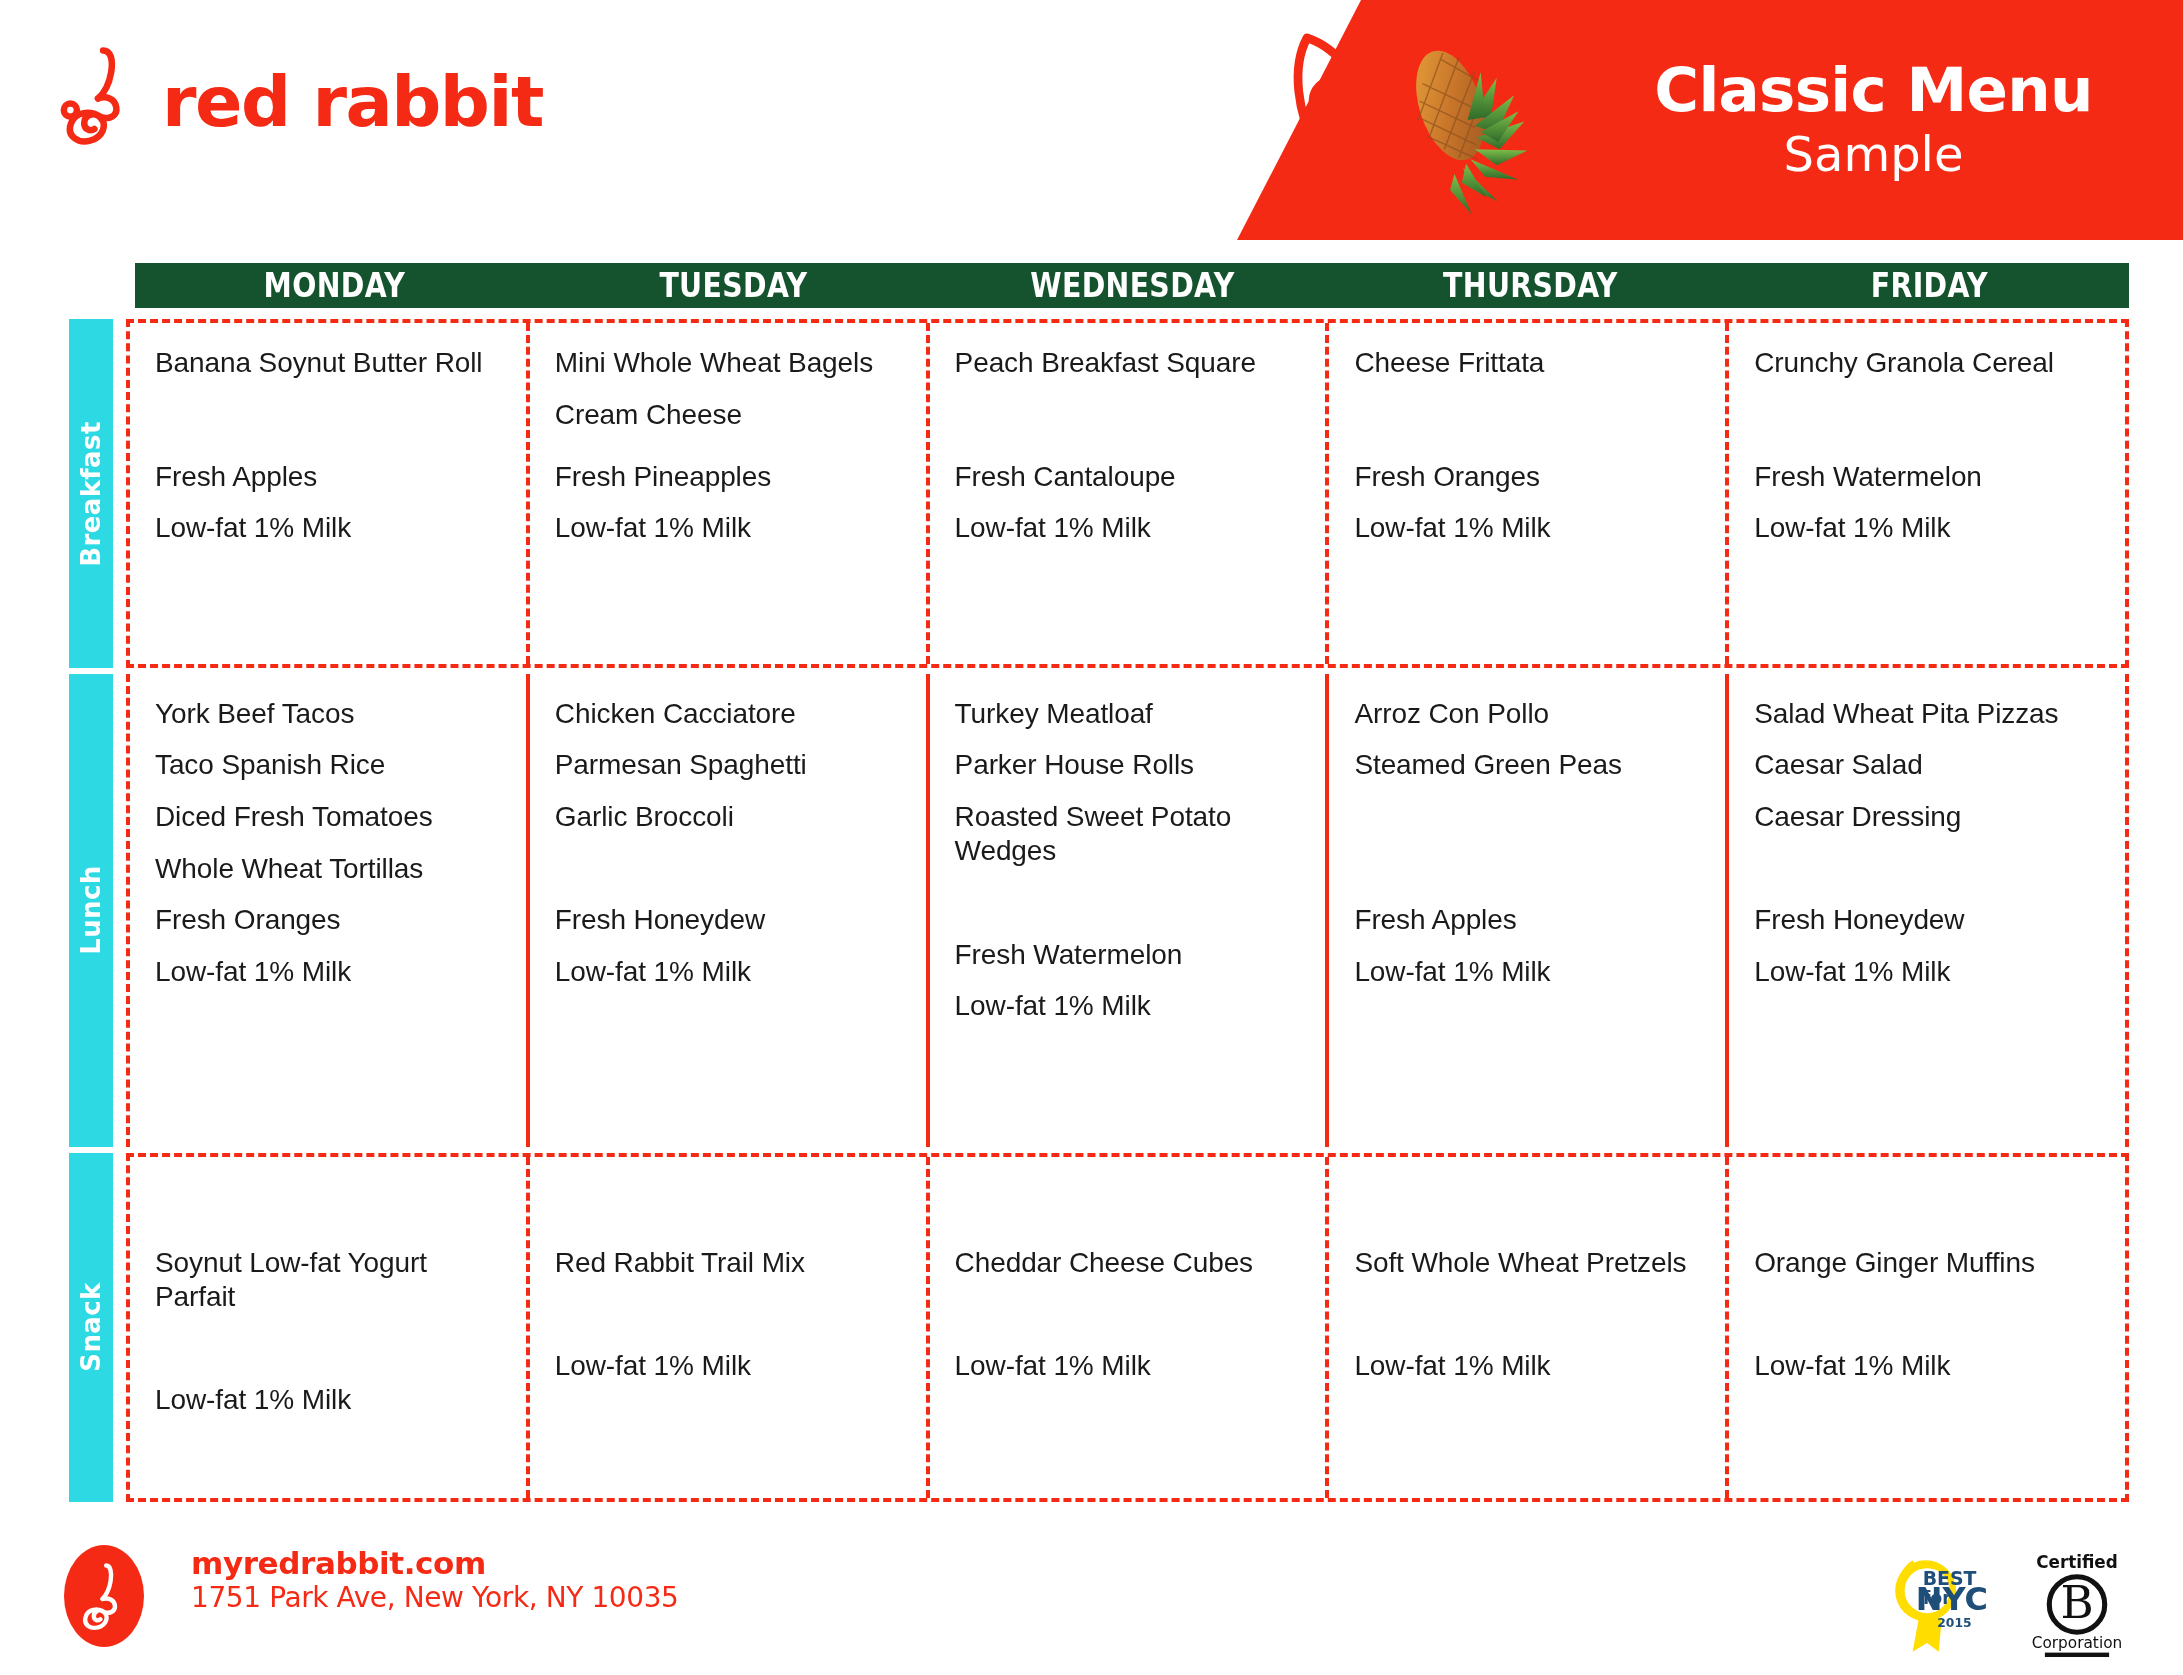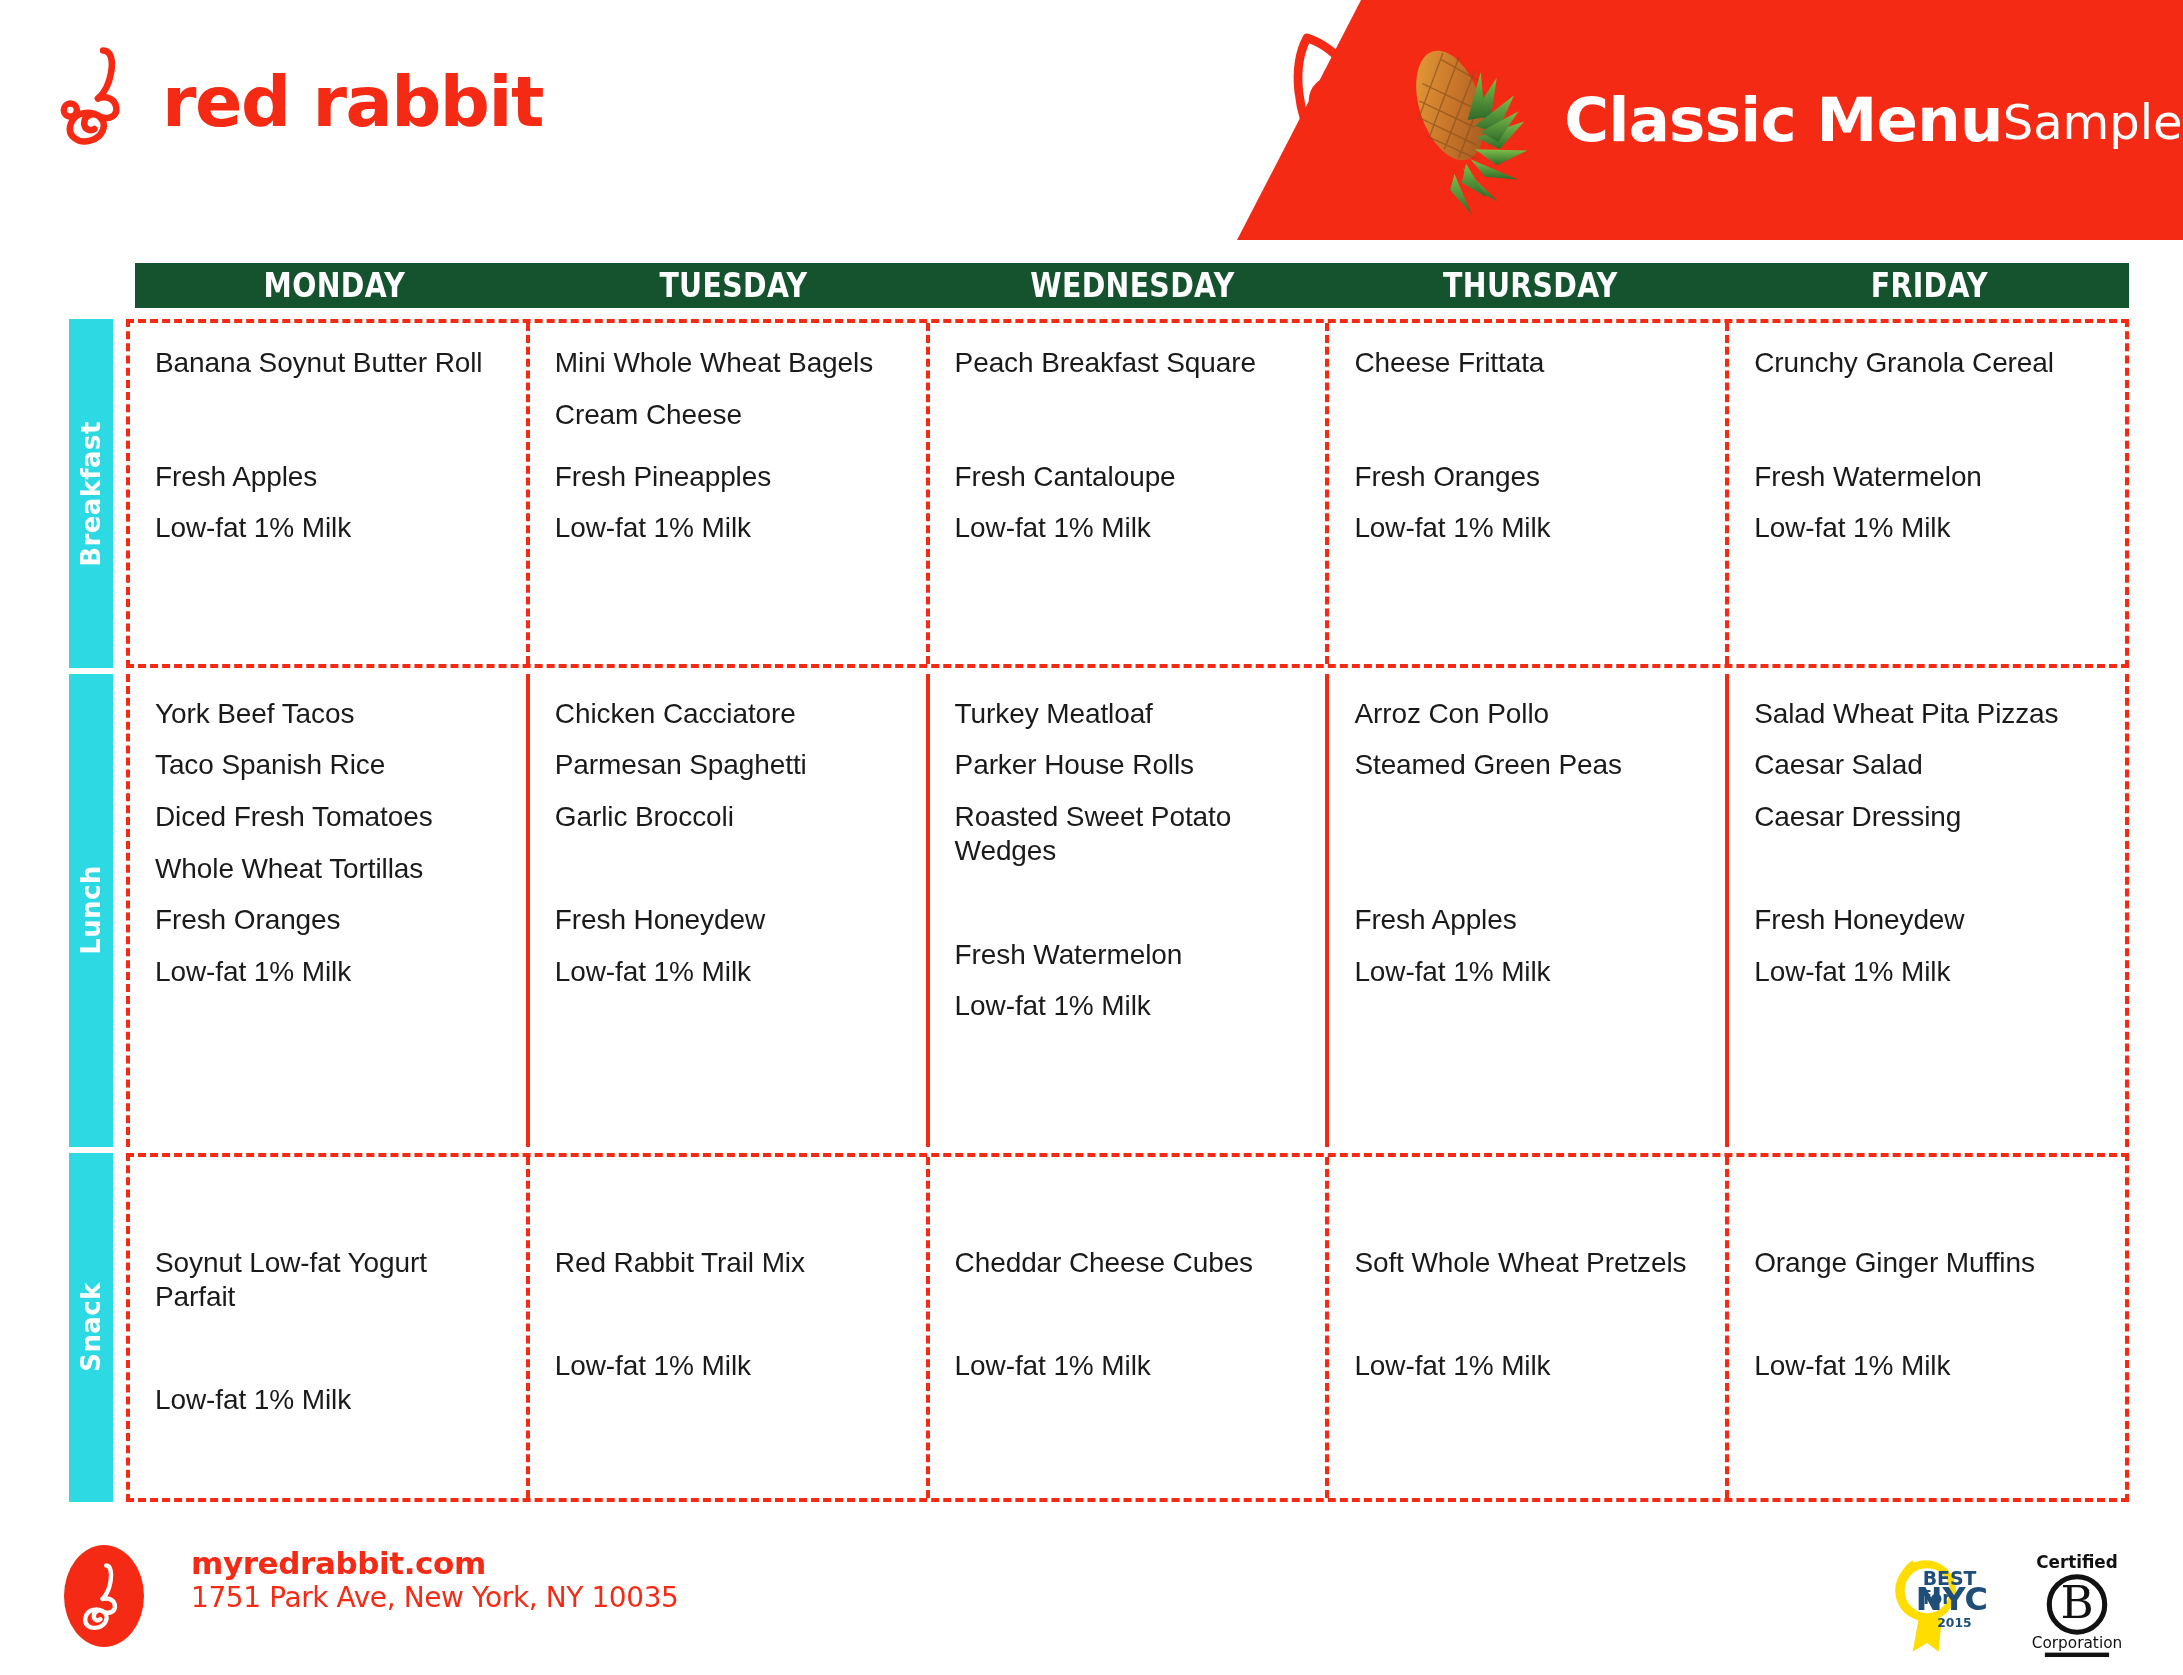--- a/index.html
+++ b/index.html
@@ -44,20 +44,21 @@
     right: 0; top: 0;
     width: 968px; height: 240px;
     background: #F52A15;
     clip-path: polygon(146px 0, 968px 0, 968px 240px, 22px 240px);
   }
   .banner-title-wrap {
     position: absolute;
     right: 0; top: 0;
     width: 968px; height: 240px;
     display: flex;
+    flex-direction: column;
     justify-content: center;
     align-items: center;
     padding-left: 349px;
     box-sizing: border-box;
   }
   .banner-title {
     font-family: "DejaVu Sans", sans-serif;
     font-size: 61px;
     font-weight: 700;
     color: #ffffff;

